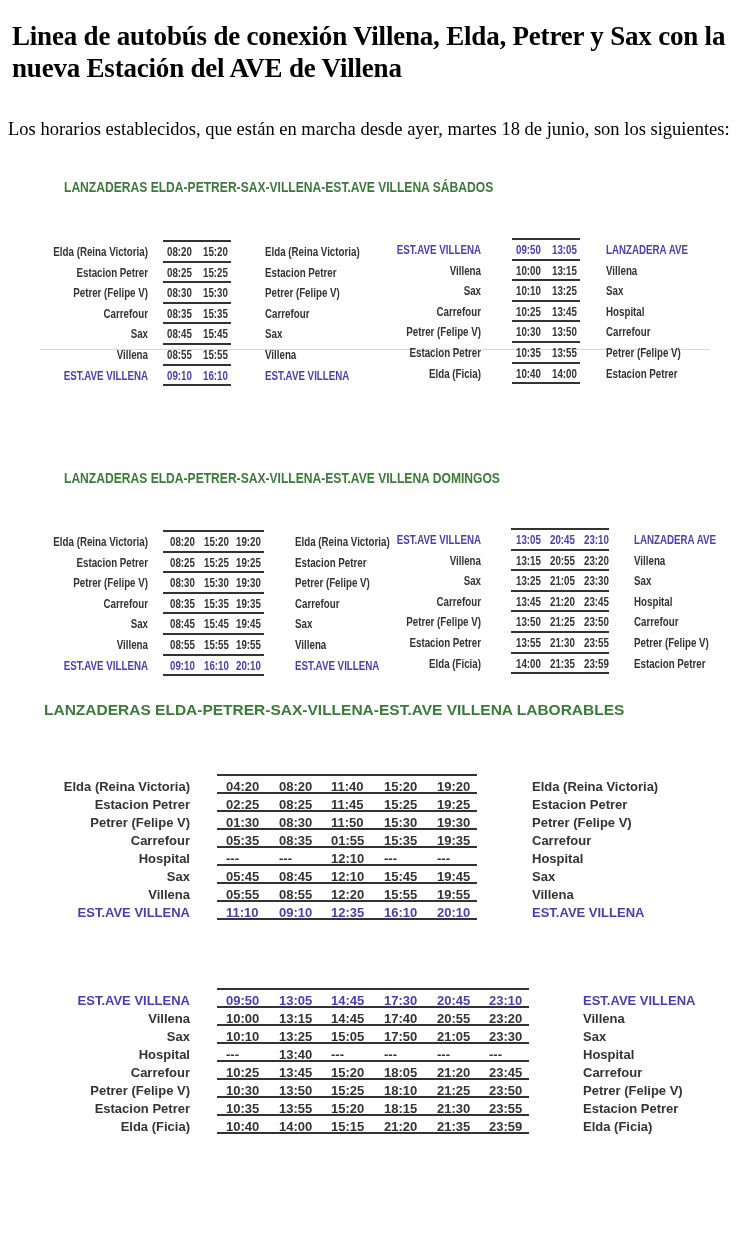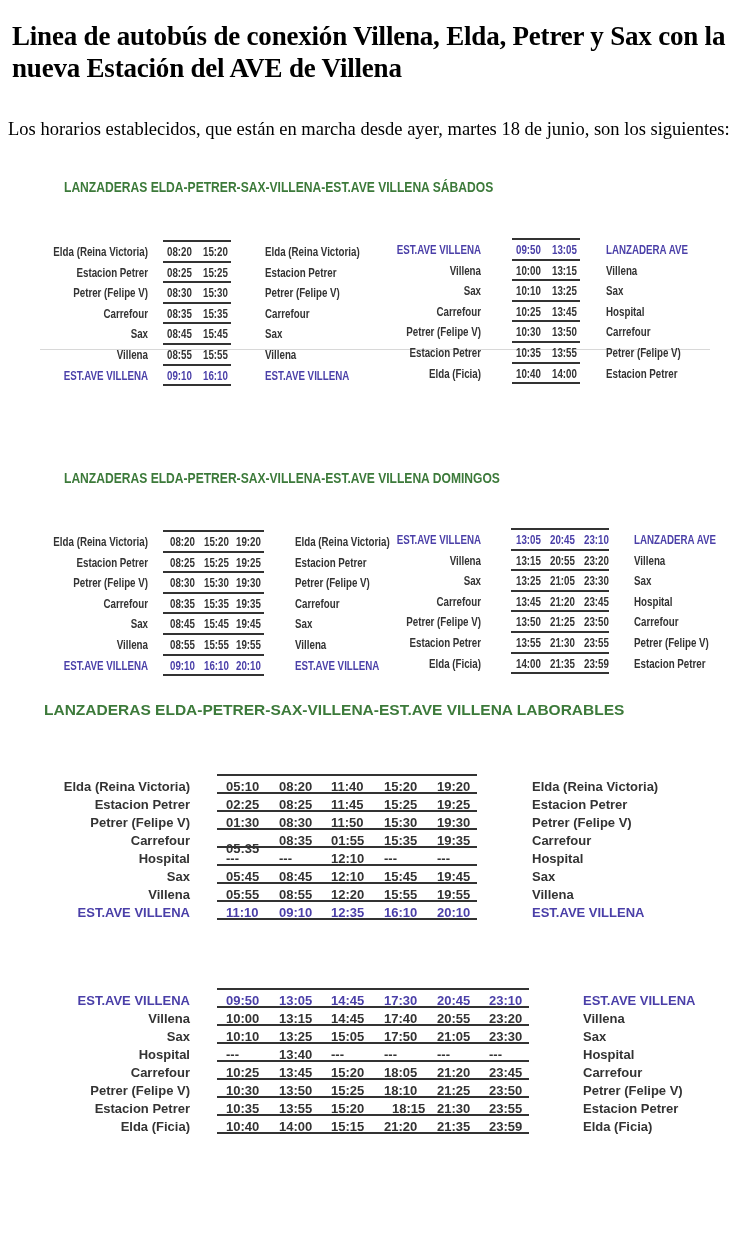--- a/index.html
+++ b/index.html
@@ -258,21 +258,21 @@
         <div class="rule" style="left: 217px; width: 260px; top: 792px;"></div>
         <div class="rule" style="left: 217px; width: 260px; top: 810px;"></div>
         <div class="rule" style="left: 217px; width: 260px; top: 828px;"></div>
         <div class="rule" style="left: 217px; width: 260px; top: 846px;"></div>
         <div class="rule" style="left: 217px; width: 260px; top: 864px;"></div>
         <div class="rule" style="left: 217px; width: 260px; top: 882px;"></div>
         <div class="rule" style="left: 217px; width: 260px; top: 900px;"></div>
         <div class="rule" style="left: 217px; width: 260px; top: 918px;"></div>
         <div class="row" style="top: 779px; font-size: 13px;">
           <div class="cell lbl-r" style="width: 200px; left: -10px; transform-origin: right top; transform: scaleX(1);">Elda (Reina Victoria)</div>
-          <div class="cell" style="left: 226px; transform-origin: left top; transform: scaleX(1);">05:10</div>
+          <div class="cell" style="left: 226px; transform-origin: left top; transform: scaleX(1);">04:20</div>
           <div class="cell" style="left: 279px; transform-origin: left top; transform: scaleX(1);">08:20</div>
           <div class="cell" style="left: 331px; transform-origin: left top; transform: scaleX(1);">11:40</div>
           <div class="cell" style="left: 384px; transform-origin: left top; transform: scaleX(1);">15:20</div>
           <div class="cell" style="left: 437px; transform-origin: left top; transform: scaleX(1);">19:20</div>
           <div class="cell" style="left: 532px; transform-origin: left top; transform: scaleX(1);">Elda (Reina Victoria)</div>
         </div>
         <div class="row" style="top: 797px; font-size: 13px;">
           <div class="cell lbl-r" style="width: 200px; left: -10px; transform-origin: right top; transform: scaleX(1);">Estacion Petrer</div>
           <div class="cell" style="left: 226px; transform-origin: left top; transform: scaleX(1);">02:25</div>
           <div class="cell" style="left: 279px; transform-origin: left top; transform: scaleX(1);">08:25</div>
@@ -285,21 +285,21 @@
           <div class="cell lbl-r" style="width: 200px; left: -10px; transform-origin: right top; transform: scaleX(1);">Petrer (Felipe V)</div>
           <div class="cell" style="left: 226px; transform-origin: left top; transform: scaleX(1);">01:30</div>
           <div class="cell" style="left: 279px; transform-origin: left top; transform: scaleX(1);">08:30</div>
           <div class="cell" style="left: 331px; transform-origin: left top; transform: scaleX(1);">11:50</div>
           <div class="cell" style="left: 384px; transform-origin: left top; transform: scaleX(1);">15:30</div>
           <div class="cell" style="left: 437px; transform-origin: left top; transform: scaleX(1);">19:30</div>
           <div class="cell" style="left: 532px; transform-origin: left top; transform: scaleX(1);">Petrer (Felipe V)</div>
         </div>
         <div class="row" style="top: 833px; font-size: 13px;">
           <div class="cell lbl-r" style="width: 200px; left: -10px; transform-origin: right top; transform: scaleX(1);">Carrefour</div>
-          <div class="cell" style="left: 226px; transform-origin: left top; transform: scaleX(1); margin-top: 8px;">05:35</div>
+          <div class="cell" style="left: 226px; transform-origin: left top; transform: scaleX(1);">05:35</div>
           <div class="cell" style="left: 279px; transform-origin: left top; transform: scaleX(1);">08:35</div>
           <div class="cell" style="left: 331px; transform-origin: left top; transform: scaleX(1);">01:55</div>
           <div class="cell" style="left: 384px; transform-origin: left top; transform: scaleX(1);">15:35</div>
           <div class="cell" style="left: 437px; transform-origin: left top; transform: scaleX(1);">19:35</div>
           <div class="cell" style="left: 532px; transform-origin: left top; transform: scaleX(1);">Carrefour</div>
         </div>
         <div class="row" style="top: 851px; font-size: 13px;">
           <div class="cell lbl-r" style="width: 200px; left: -10px; transform-origin: right top; transform: scaleX(1);">Hospital</div>
           <div class="cell" style="left: 226px; transform-origin: left top; transform: scaleX(1);">---</div>
           <div class="cell" style="left: 279px; transform-origin: left top; transform: scaleX(1);">---</div>
@@ -404,21 +404,21 @@
           <div class="cell" style="left: 384px; transform-origin: left top; transform: scaleX(1);">18:10</div>
           <div class="cell" style="left: 437px; transform-origin: left top; transform: scaleX(1);">21:25</div>
           <div class="cell" style="left: 489px; transform-origin: left top; transform: scaleX(1);">23:50</div>
           <div class="cell" style="left: 583px; transform-origin: left top; transform: scaleX(1);">Petrer (Felipe V)</div>
         </div>
         <div class="row" style="top: 1101px; font-size: 13px;">
           <div class="cell lbl-r" style="width: 200px; left: -10px; transform-origin: right top; transform: scaleX(1);">Estacion Petrer</div>
           <div class="cell" style="left: 226px; transform-origin: left top; transform: scaleX(1);">10:35</div>
           <div class="cell" style="left: 279px; transform-origin: left top; transform: scaleX(1);">13:55</div>
           <div class="cell" style="left: 331px; transform-origin: left top; transform: scaleX(1);">15:20</div>
-          <div class="cell" style="left: 392px; transform-origin: left top; transform: scaleX(1);">18:15</div>
+          <div class="cell" style="left: 384px; transform-origin: left top; transform: scaleX(1);">18:15</div>
           <div class="cell" style="left: 437px; transform-origin: left top; transform: scaleX(1);">21:30</div>
           <div class="cell" style="left: 489px; transform-origin: left top; transform: scaleX(1);">23:55</div>
           <div class="cell" style="left: 583px; transform-origin: left top; transform: scaleX(1);">Estacion Petrer</div>
         </div>
         <div class="row" style="top: 1119px; font-size: 13px;">
           <div class="cell lbl-r" style="width: 200px; left: -10px; transform-origin: right top; transform: scaleX(1);">Elda (Ficia)</div>
           <div class="cell" style="left: 226px; transform-origin: left top; transform: scaleX(1);">10:40</div>
           <div class="cell" style="left: 279px; transform-origin: left top; transform: scaleX(1);">14:00</div>
           <div class="cell" style="left: 331px; transform-origin: left top; transform: scaleX(1);">15:15</div>
           <div class="cell" style="left: 384px; transform-origin: left top; transform: scaleX(1);">21:20</div>

